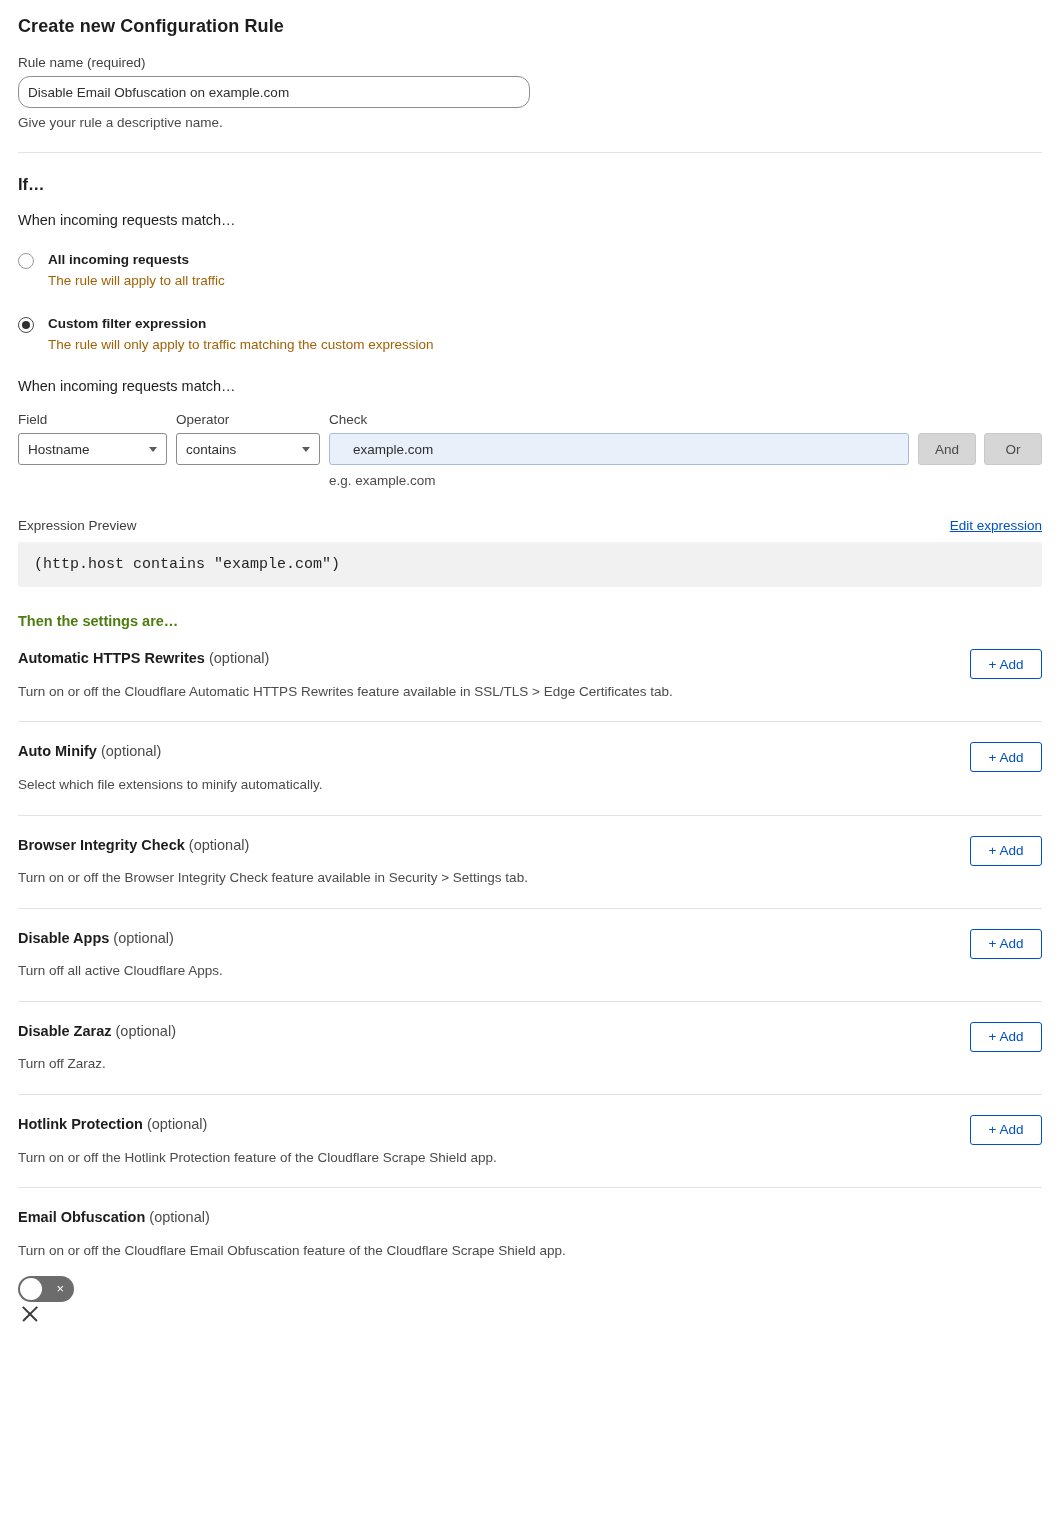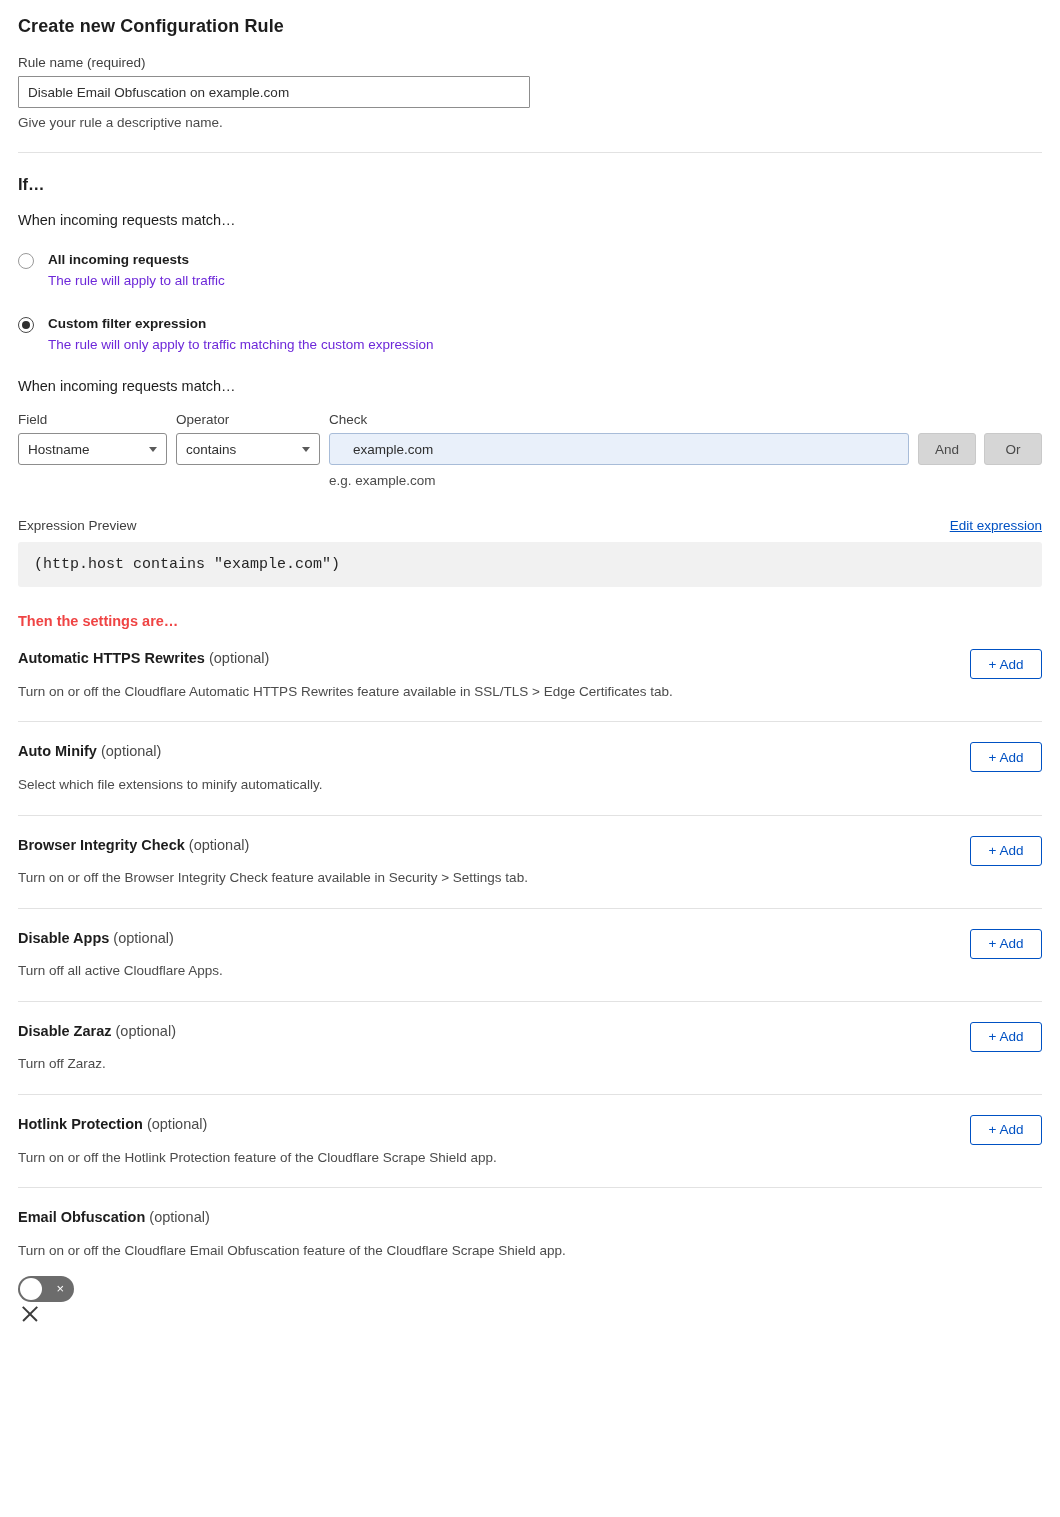--- a/index.html
+++ b/index.html
@@ -34,21 +34,21 @@
   }
   .help-text {
     font-size: 13.5px;
     color: #4b4b4b;
     margin-top: 7px;
   }
   .text-input {
     width: 512px;
     height: 32px;
     border: 1px solid #8d8d8d;
-    border-radius: 1px;
+    border-radius: 12px;
     padding: 4px 9px;
     font-size: 13.5px;
     font-family: "Liberation Sans", sans-serif;
     color: #2f2f2f;
     background: #fff;
     outline: none;
   }
   .divider {
     border: 0;
     border-top: 1px solid #e2e2e2;
@@ -93,21 +93,21 @@
     background: #2f2f2f;
   }
   .radio-text .r-title {
     font-size: 13.5px;
     font-weight: bold;
     color: #1d1d1d;
     line-height: 1.5;
   }
   .radio-text .r-desc {
     font-size: 13.5px;
-    color: #6d28d9;
+    color: #a16207;
     line-height: 1.55;
     margin-top: 1px;
   }
   
   .builder {
     margin-top: 18px;
     display: flex;
     align-items: flex-start;
     gap: 9px;
   }
@@ -198,21 +198,21 @@
     border-radius: 3px;
     padding: 14px 16px;
     font-family: "Liberation Mono", monospace;
     font-size: 15px;
     color: #262626;
   }
   
   .then-head {
     font-size: 14.5px;
     font-weight: bold;
-    color: #ef4444;
+    color: #4d7c0f;
     margin: 26px 0 0 0;
   }
   .setting {
     padding: 20px 0 20px 0;
     border-bottom: 1px solid #e2e2e2;
     display: flex;
     align-items: flex-start;
   }
   .setting:first-of-type { padding-top: 20px; }
   .setting-main { flex: 1 1 auto; padding-right: 20px; }

